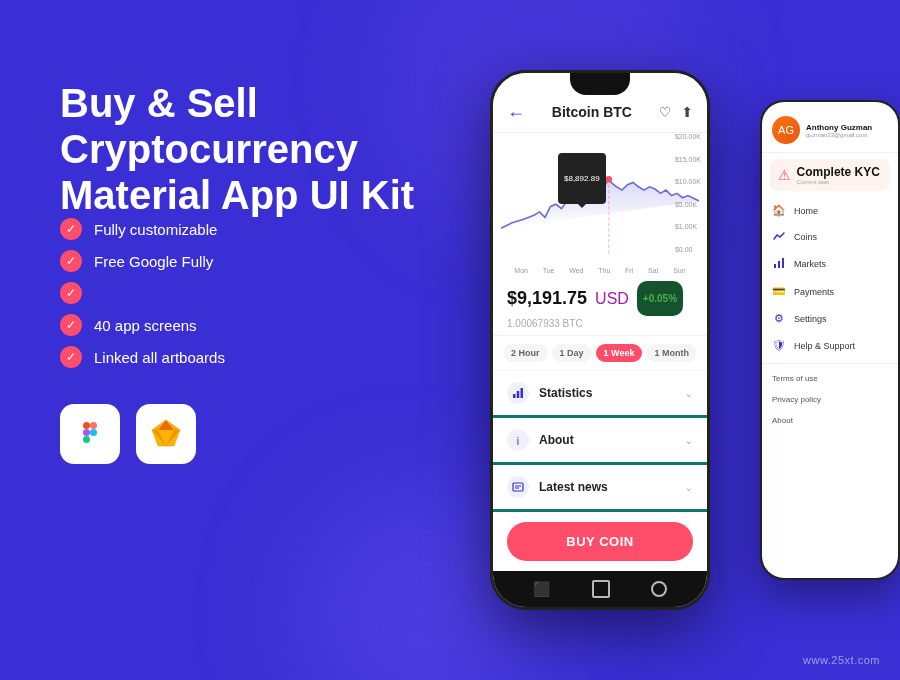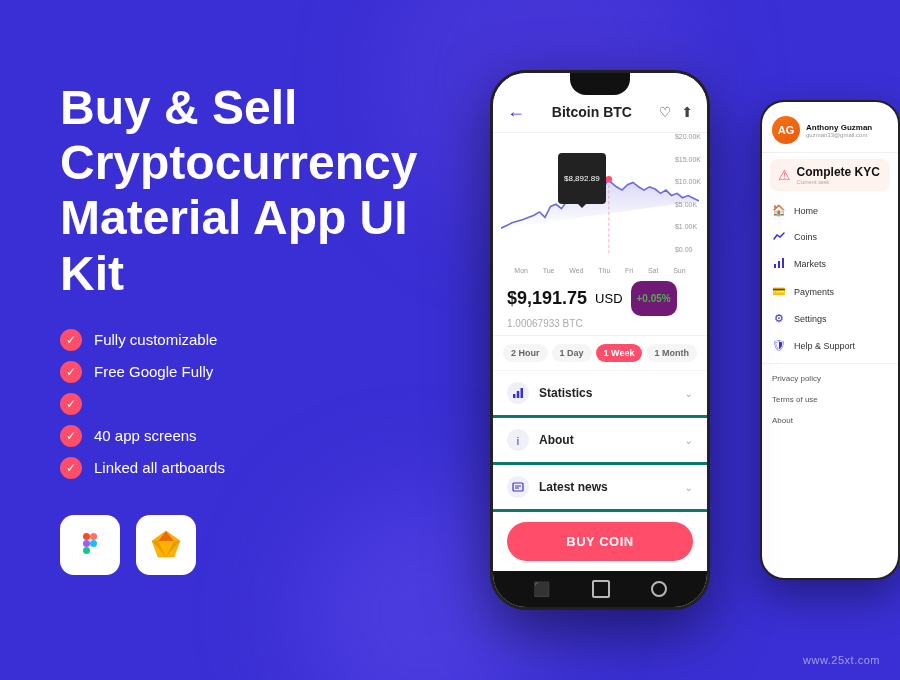--- a/index.html
+++ b/index.html
@@ -35,25 +35,24 @@
     }
 
     
     .left-section {
       position: absolute;
       left: 60px;
       top: 80px;
       width: 380px;
     }
     .main-title {
-      font-size: 48px;
+      font-size: 40px;
       font-weight: 800;
       color: #fff;
       line-height: 1.15;
-      margin-bottom: 28px;
     }
     .feature-list {
       list-style: none;
       margin-bottom: 36px;
     }
     .feature-list li {
       display: flex;
       align-items: center;
       color: #fff;
       font-size: 15px;
@@ -210,26 +209,26 @@
       display: flex;
       align-items: center;
       gap: 8px;
     }
     .price-main {
       font-size: 18px;
       font-weight: 700;
       color: #111;
     }
     .price-currency {
-      font-size: 13px;
-      color: #000000;
+      font-size: 16px;
+      color: #a21caf;
       font-weight: 500;
     }
     .price-change {
-      background: #701a75;
+      background: #14532d;
       color: #4caf50;
       font-size: 10px;
       padding: 12px 6px;
       border-radius: 10px;
       font-weight: 600;
     }
     .price-btc {
       font-size: 10px;
       color: #aaa;
       margin-top: 2px;
@@ -370,21 +369,21 @@
     .side-avatar {
       width: 28px;
       height: 28px;
       border-radius: 50%;
       background: linear-gradient(135deg, #f97316, #ea580c);
       display: flex;
       align-items: center;
       justify-content: center;
       font-size: 11px;
       color: #fff;
-      font-weight: 700;
+      font-weight: 400;
     }
     .side-user-info {
       flex: 1;
       margin-left: 6px;
     }
     .side-user-name {
       font-size: 8px;
       font-weight: 700;
       color: #111;
     }
@@ -677,20 +676,20 @@
       <span class="side-menu-icon">⚙</span>
       <span class="side-menu-label">Settings</span>
     </div>
     <div class="side-menu-item">
       <span class="side-menu-icon">🛡</span>
       <span class="side-menu-label">Help &amp; Support</span>
     </div>
 
     <div class="side-divider"></div>
 
+    <div class="side-text-item">Terms of use</div>
     <div class="side-text-item">Privacy policy</div>
-    <div class="side-text-item">Terms of use</div>
     <div class="side-text-item">About</div>
 
   </div>
 </div>
 
 <div class="watermark">www.25xt.com</div>
 
 </body></html>

